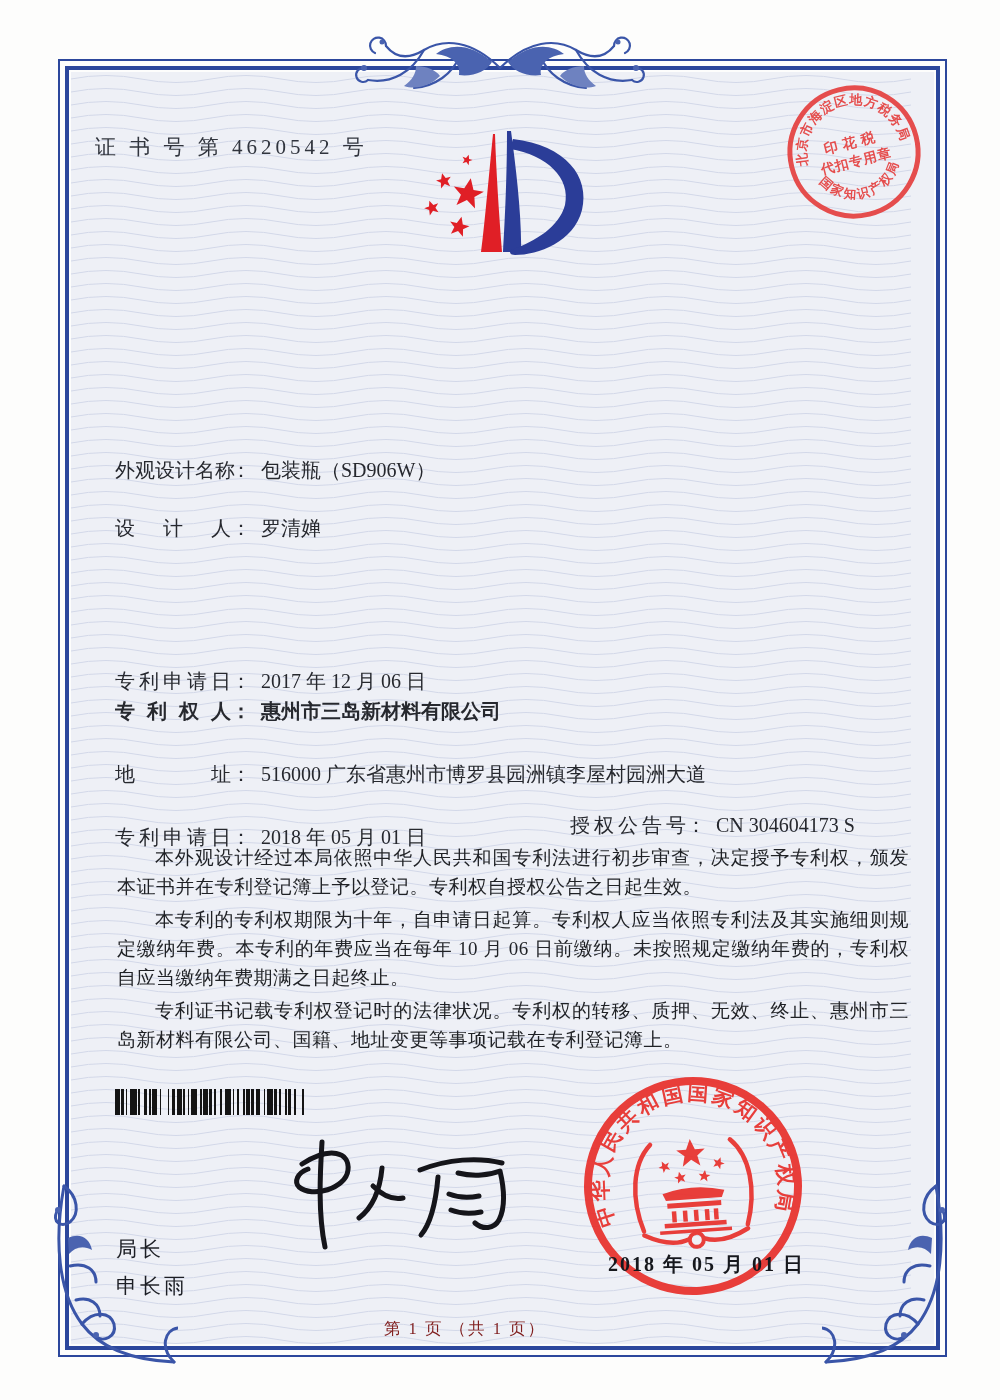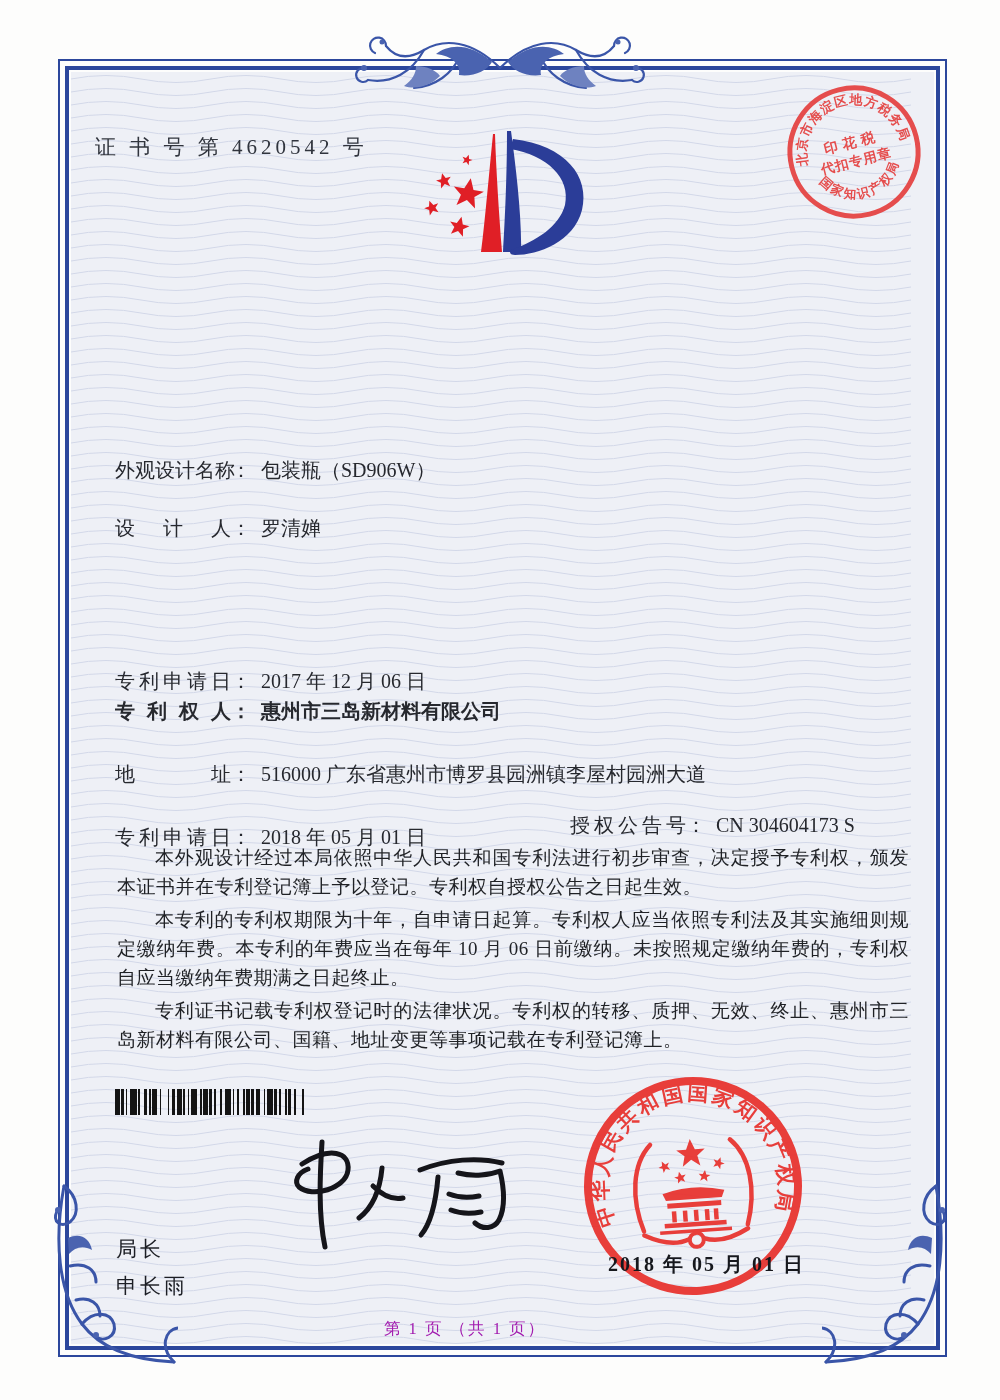--- a/index.html
+++ b/index.html
@@ -66,21 +66,21 @@
   }
   .signature { left:252px; top:1132px; width:265px; height:125px; }
   .seal { left:577px; top:1070px; width:232px; height:232px; transform:rotate(-4deg); opacity:.94; }
   .seal-date {
     left:608px; top:1251px; font-size:20px; letter-spacing:2px; color:#16181d;
     z-index:5; position:absolute; font-weight:bold; white-space:nowrap;
   }
   .tax-stamp { left:783px; top:81px; width:142px; height:142px; transform:rotate(-14deg); opacity:.92; }
   .footer {
     left:0; top:1318px; width:930px; text-align:center;
-    font-size:16.5px; color:#a21caf; letter-spacing:2px;
+    font-size:16.5px; color:#7f1d1d; letter-spacing:2px;
   }
 </style>
 </head>
 <body>
 
 <div class="page">
 
   <svg class="waves" viewBox="0 0 863 1272" preserveAspectRatio="none">
     <rect width="863" height="1272" fill="#eef0f6"></rect>
     <g id="wave-lines" stroke="#ccd2e5" stroke-width="1" fill="none" opacity="0.8">

